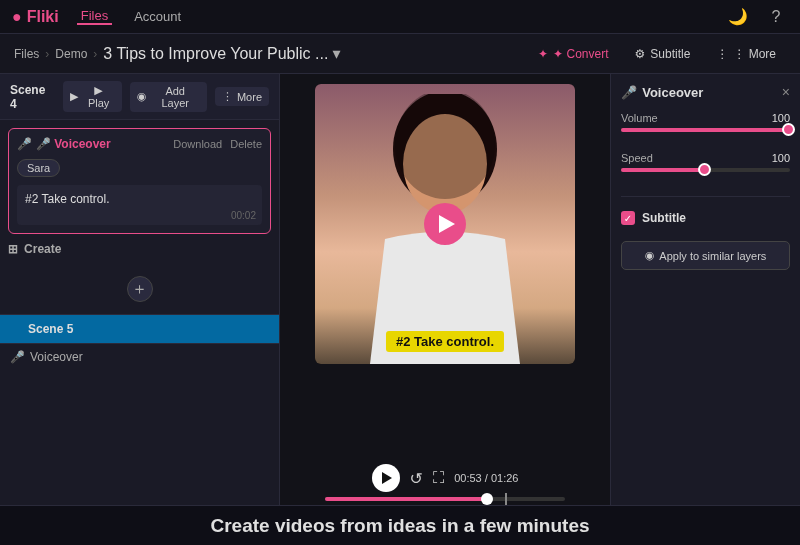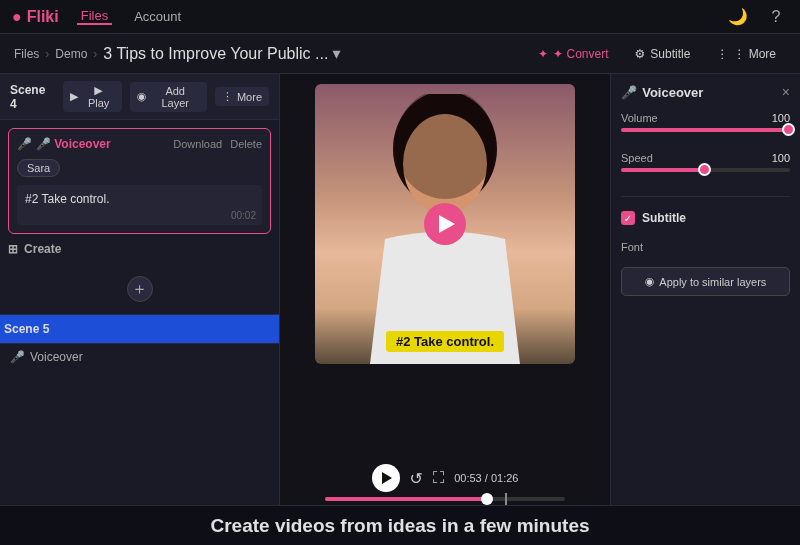--- a/index.html
+++ b/index.html
@@ -245,23 +245,23 @@
       border: 1px solid #444;
       color: #aaa;
       font-size: 16px;
       cursor: pointer;
       margin: 6px auto;
     }
 
     .scene5-header {
       display: flex;
       align-items: center;
-      padding: 7px 4px;
+      padding: 7px 28px;
       gap: 8px;
-      background: #1d4ed8;
+      background: #0369a1;
       border-top: 1px solid #2a2a3a;
       border-bottom: 1px solid #2a2a3a;
       text-align: center;
     }
     .scene5-voiceover {
       padding: 6px 10px;
       display: flex;
       align-items: center;
       gap: 5px;
       font-size: 12px;
@@ -740,23 +740,20 @@
     <div class="divider"></div>
 
     <div class="checkbox-row">
       <div class="checkbox-custom">
         <span class="checkbox-check">✓</span>
       </div>
       <span class="checkbox-label">Subtitle</span>
     </div>
 
 
-    <div>
-      <div class="font-label">Font</div>
-    </div>
 
     <button class="apply-btn">
       <span>◉</span>
       <span>Apply to similar layers</span>
     </button>
   </div>
 </div>
 
 <div class="bottom-bar">
   <span class="bottom-text">Create videos from ideas in a few minutes</span>

